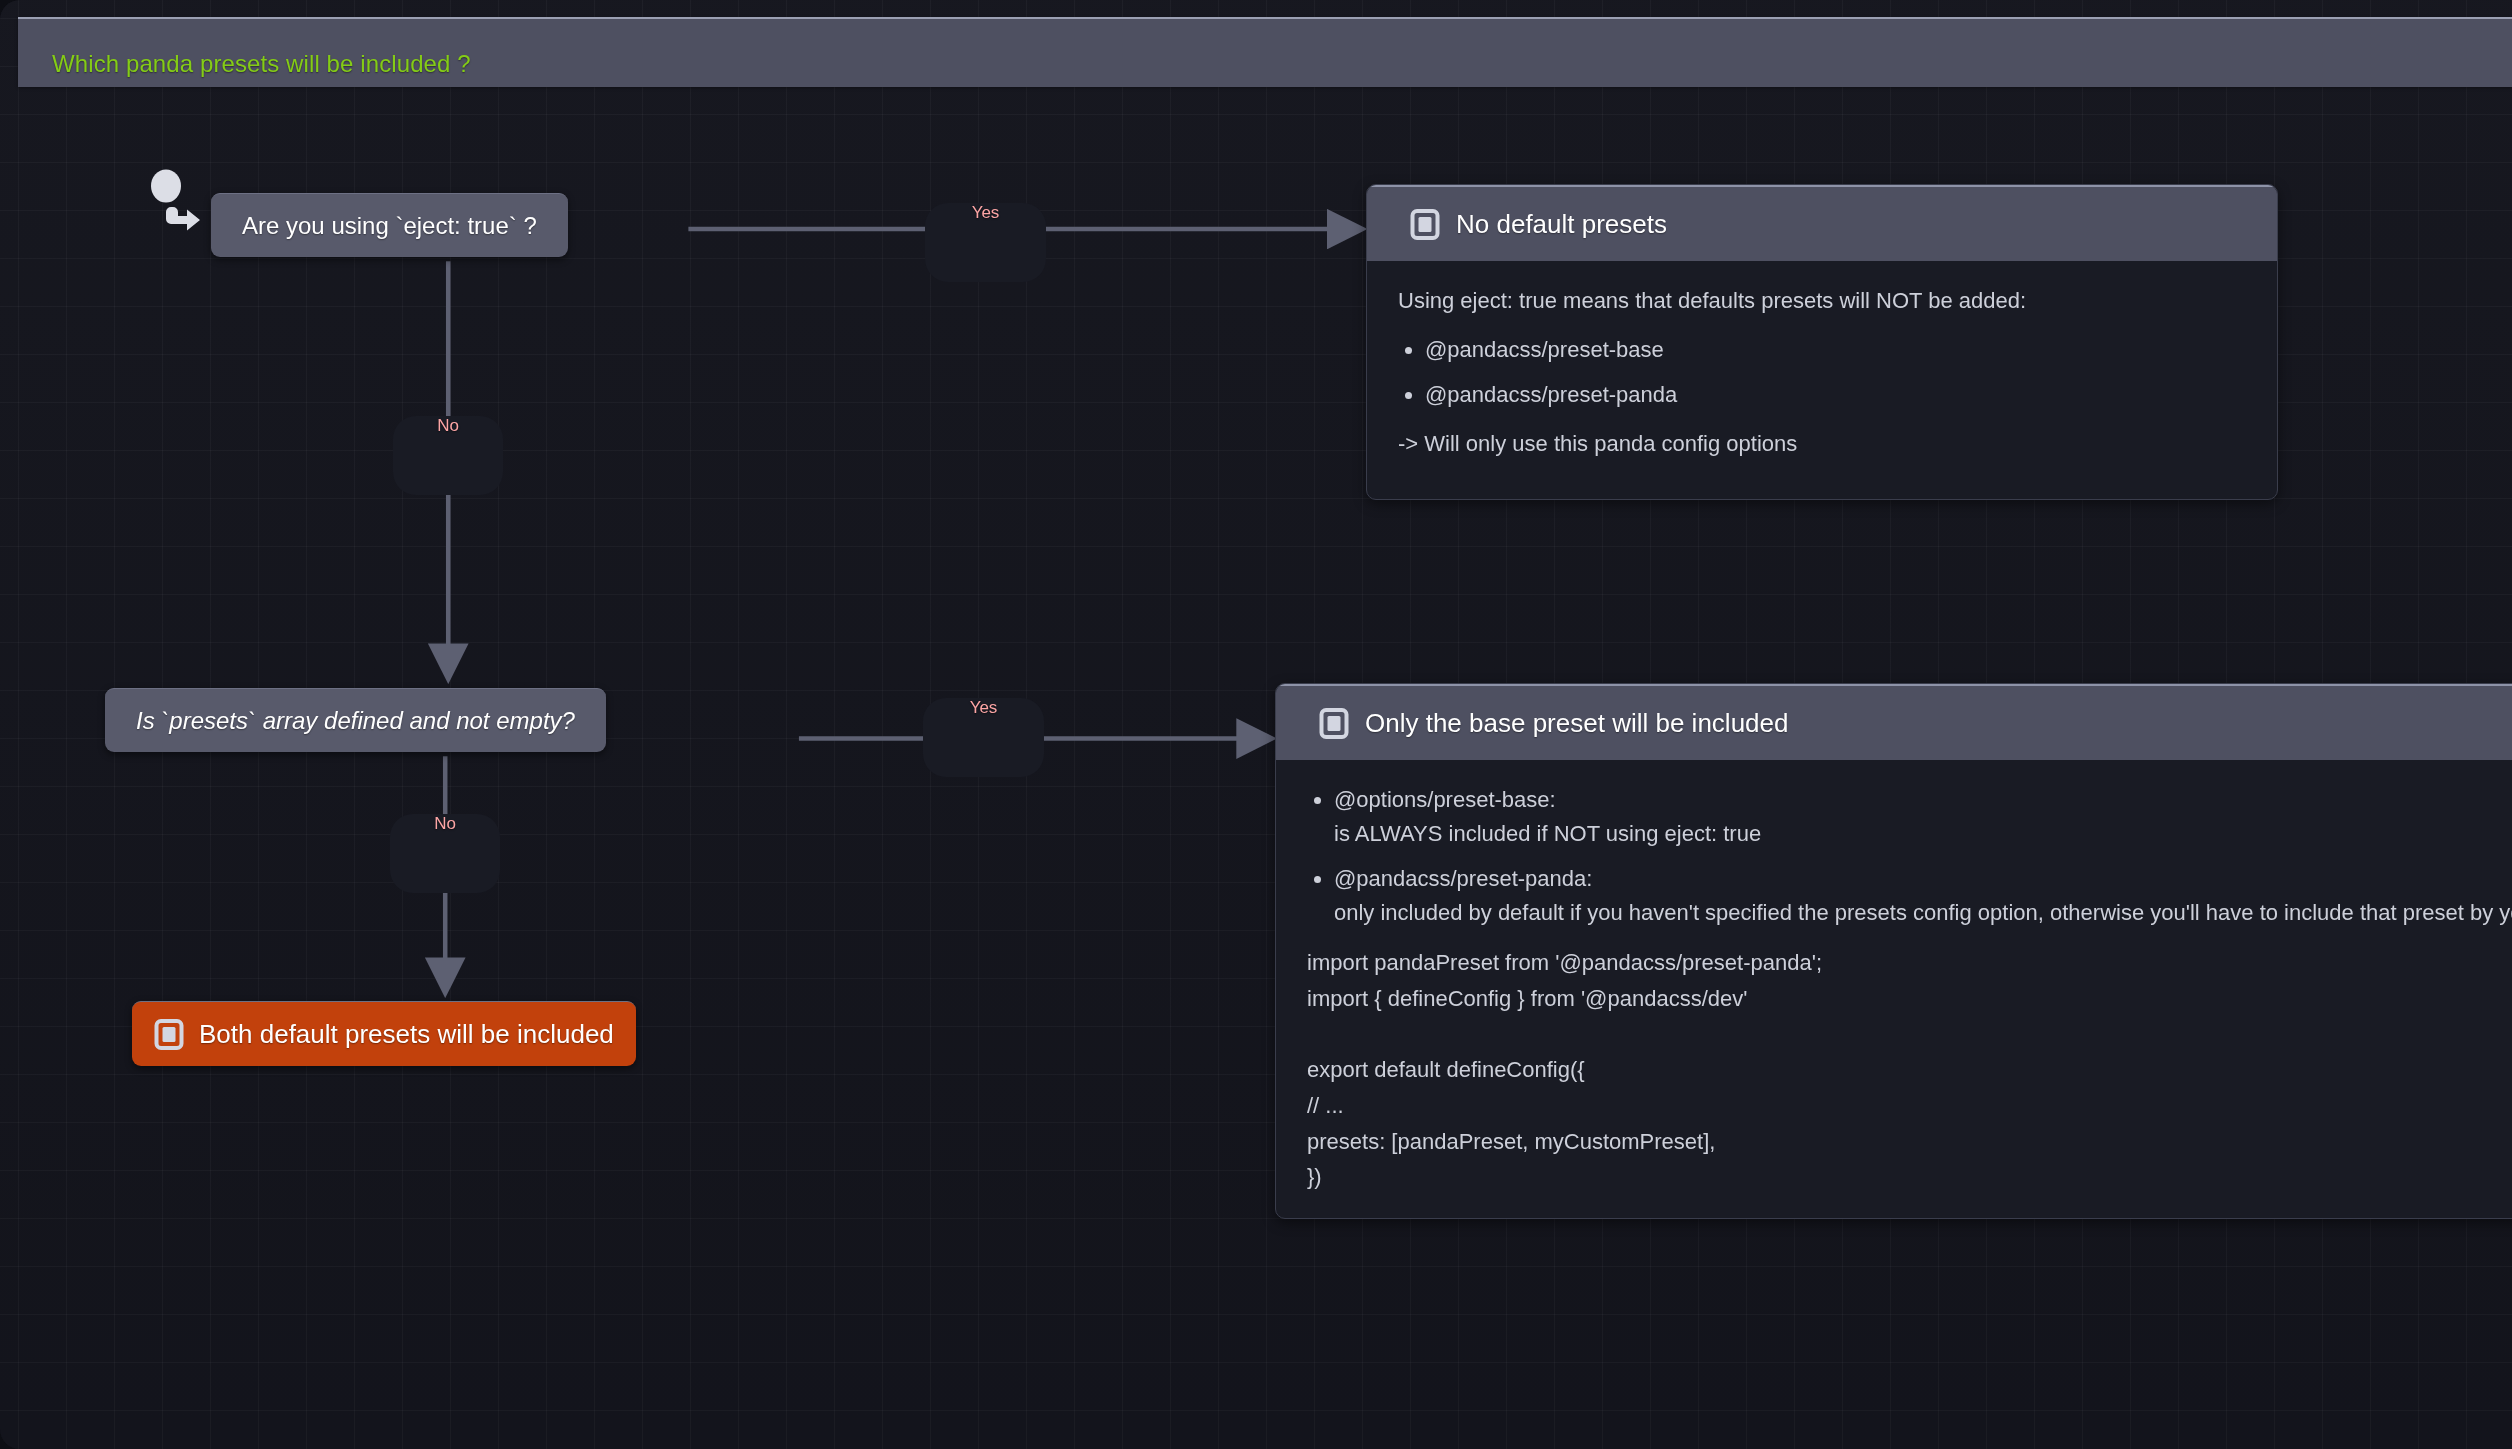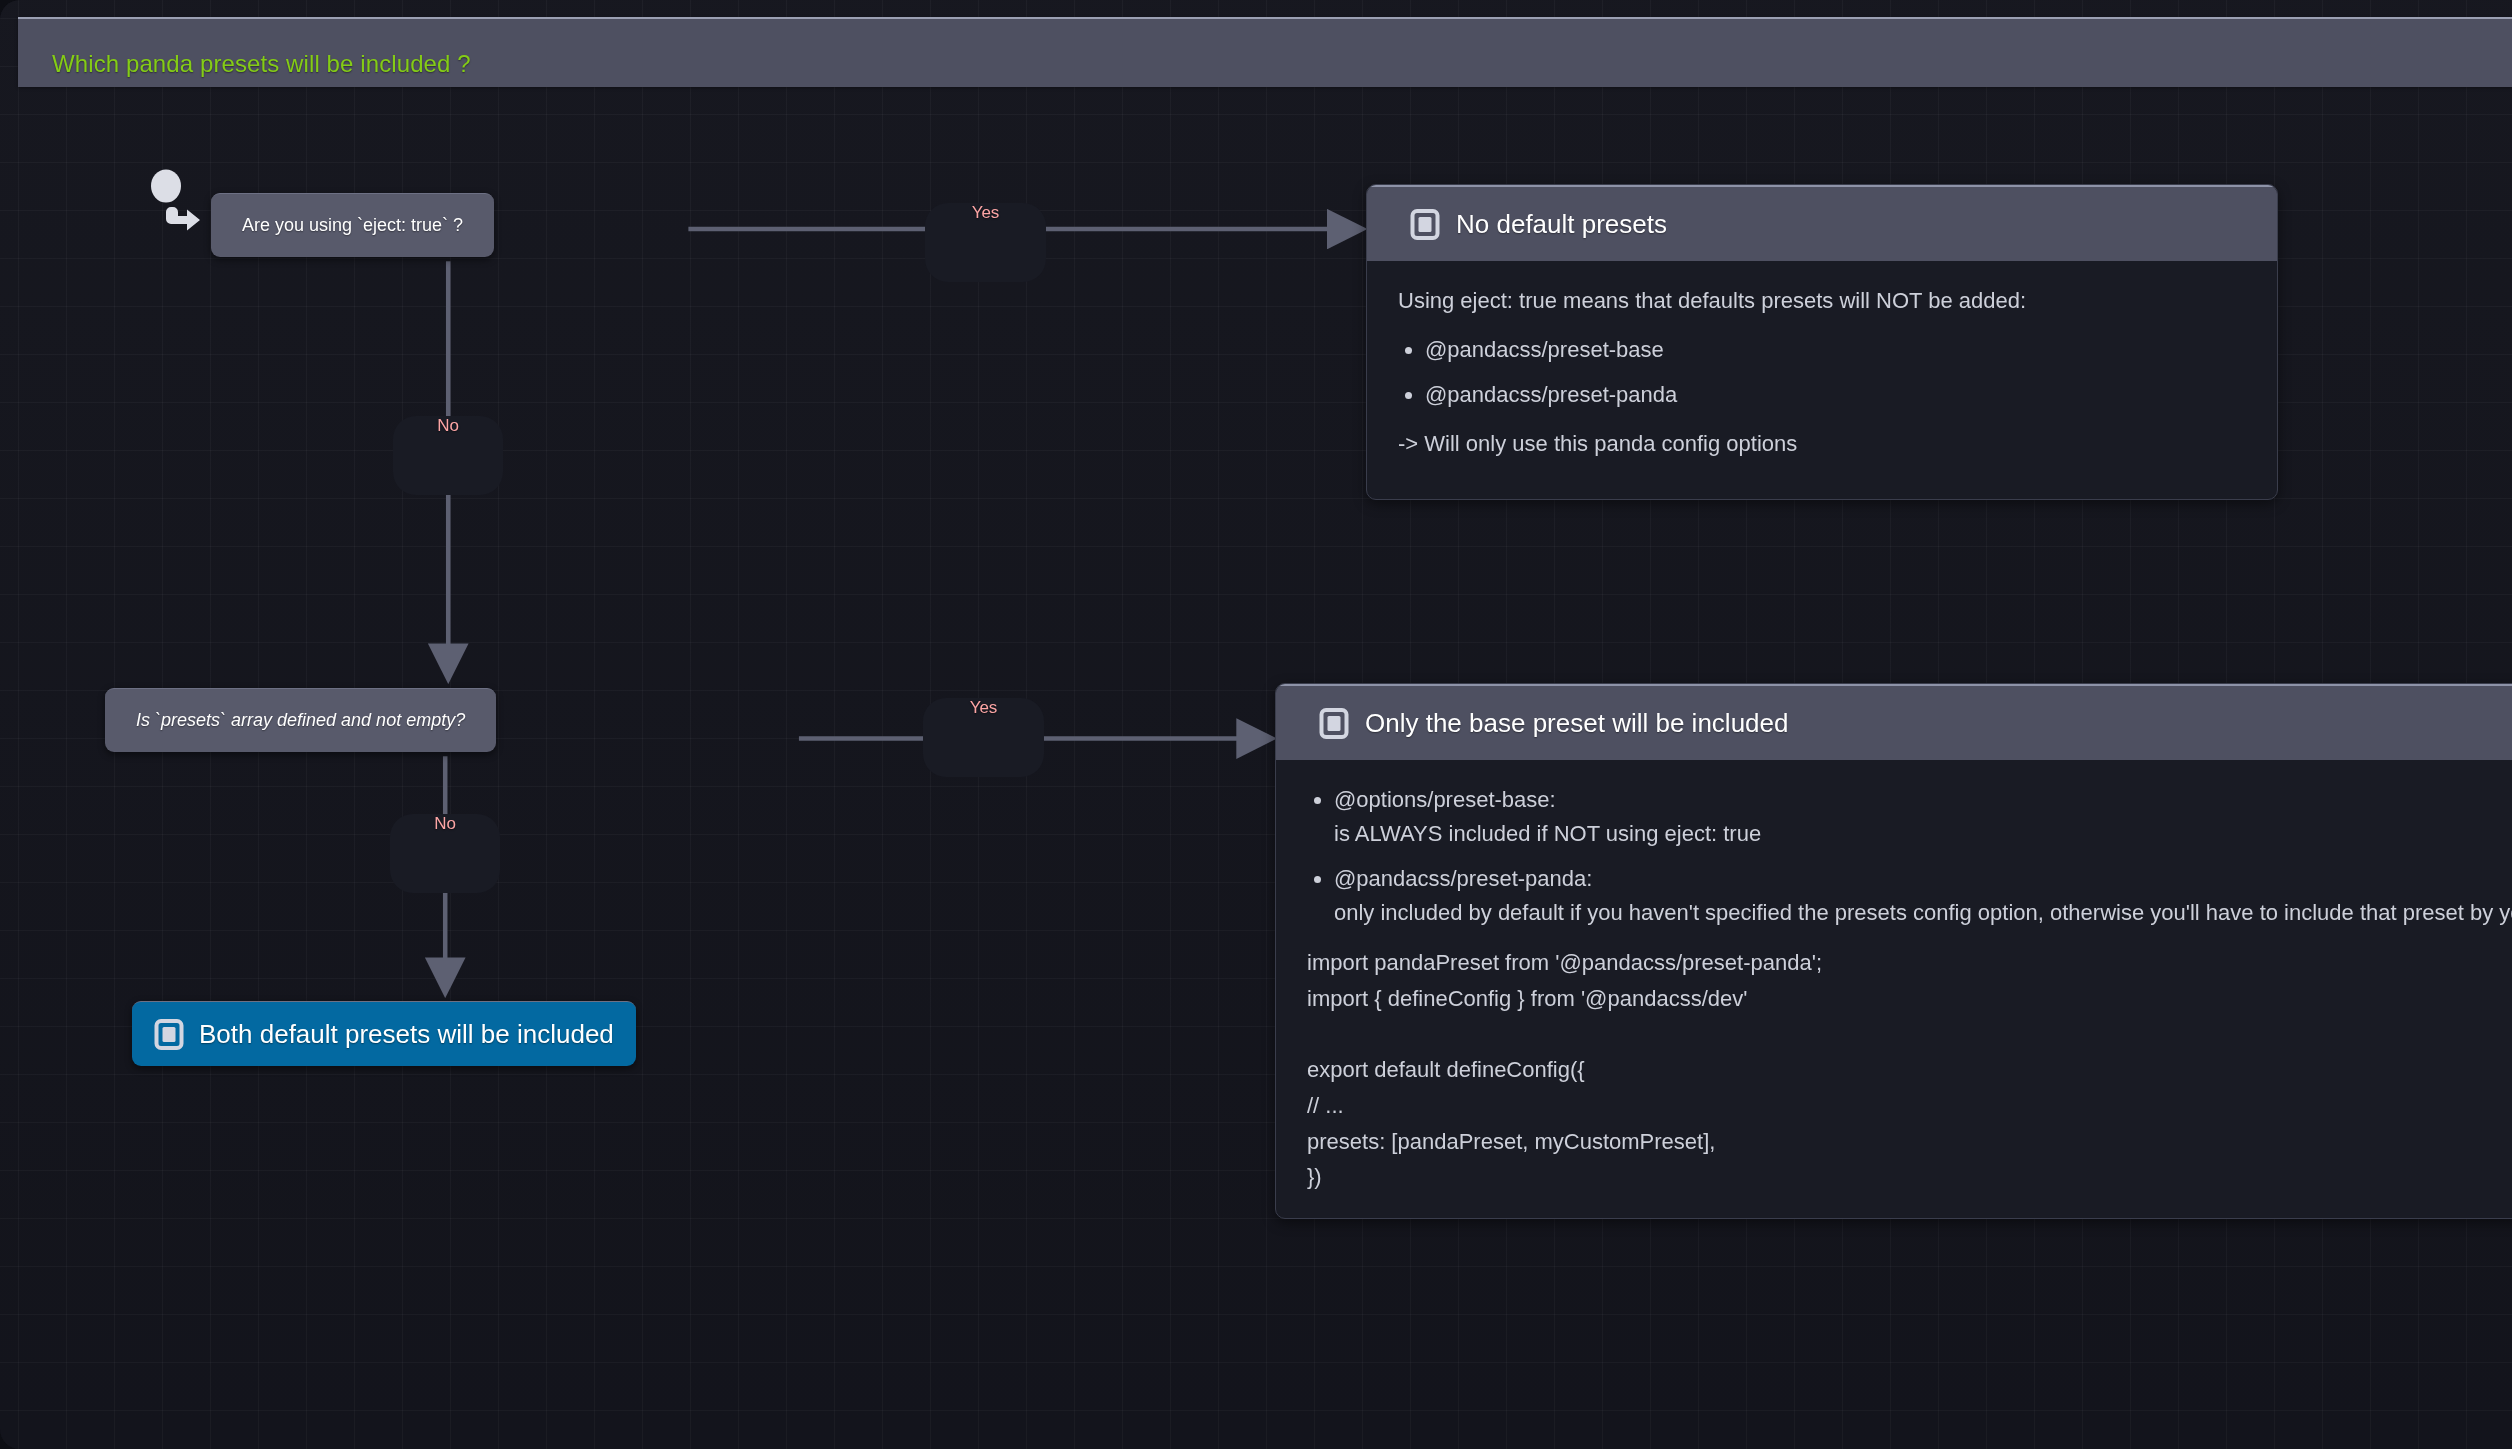--- a/index.html
+++ b/index.html
@@ -53,35 +53,35 @@
   
   #start-marker { position: absolute; left: 146px; top: 167px; width: 65px; height: 65px; }
 
   
   .decision {
     position: absolute;
     background: #585a6b;
     border-radius: 9px;
     display: flex; align-items: center; justify-content: center;
     color: #ffffff;
-    font-size: 18px;
+    font-size: 24px;
     padding: 0 31px;
     box-shadow: 0 2.5px 7px rgba(0,0,0,0.45);
     border-top: 1px solid #6d7084;
     text-shadow: 0 1px 1.5px rgba(0,0,0,0.4);
     white-space: nowrap;
   }
   #node-eject { left: 211px; top: 193px; height: 64px; }
   #node-presets { left: 105px; top: 688px; height: 64px; font-style: italic; }
 
   
   #node-both {
     position: absolute;
     left: 132px; top: 1001px; height: 65px;
-    background: #0369a1;
+    background: #c2410c;
     border-radius: 9px;
     display: flex; align-items: center;
     padding: 0 22px;
     box-shadow: 0 2.5px 7px rgba(0,0,0,0.45);
     border-top: 1px solid #6d7084;
   }
   #node-both .lbl {
     color:#ffffff; font-size:26px; margin-left: 15px;
     text-shadow: 0 1px 1.5px rgba(0,0,0,0.4); white-space:nowrap;
   }

